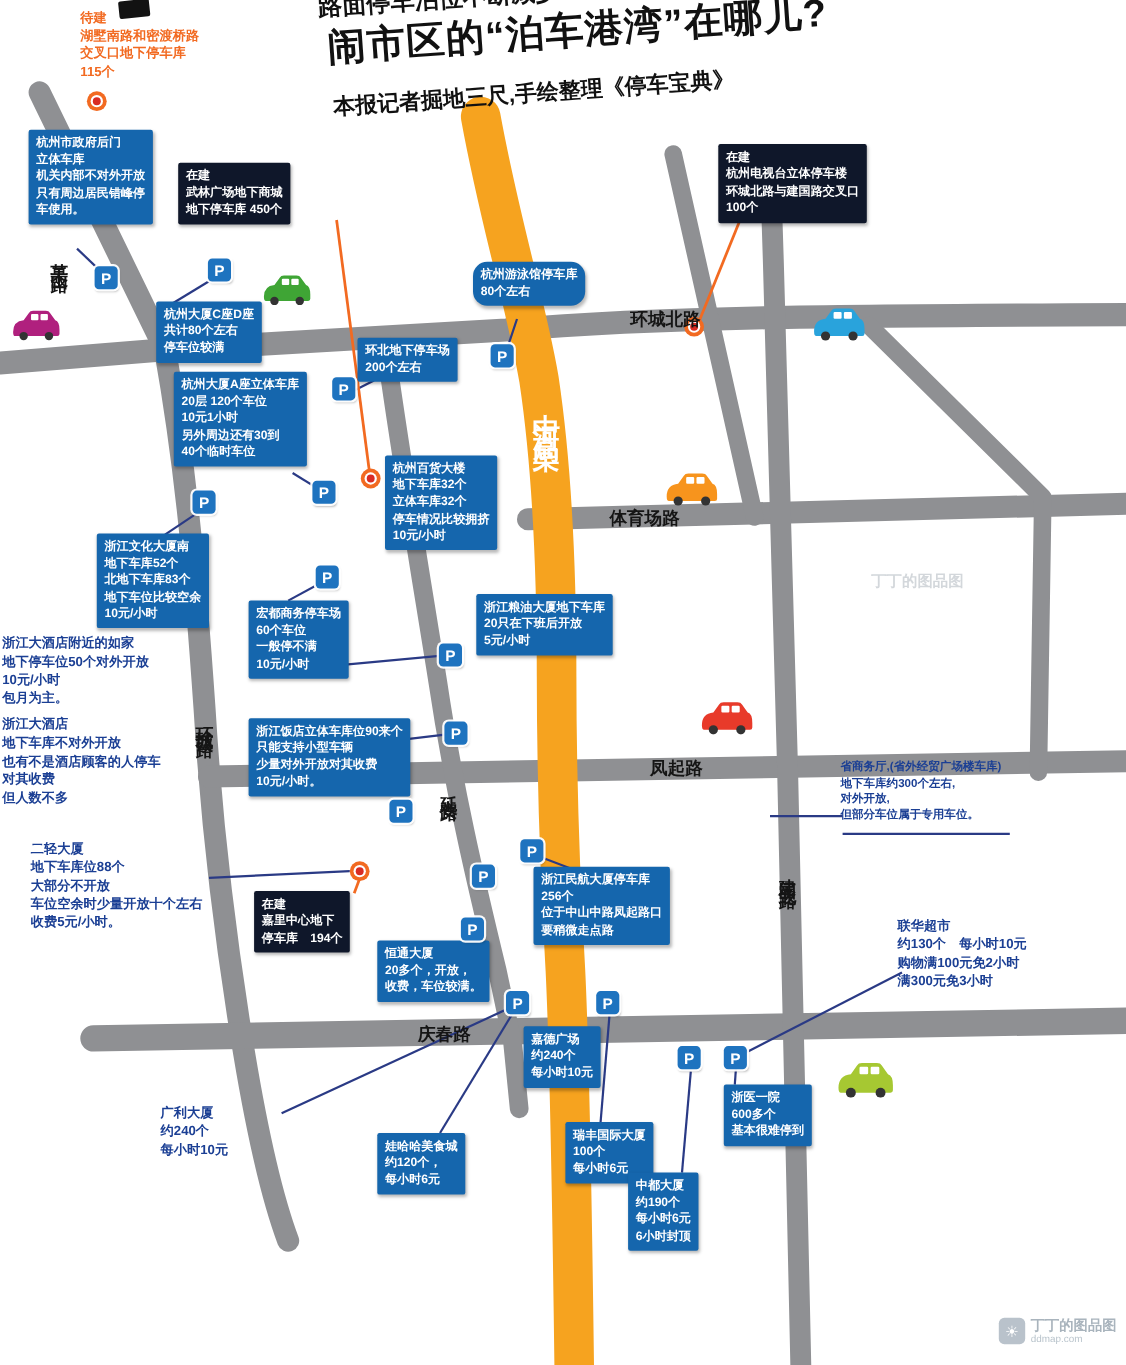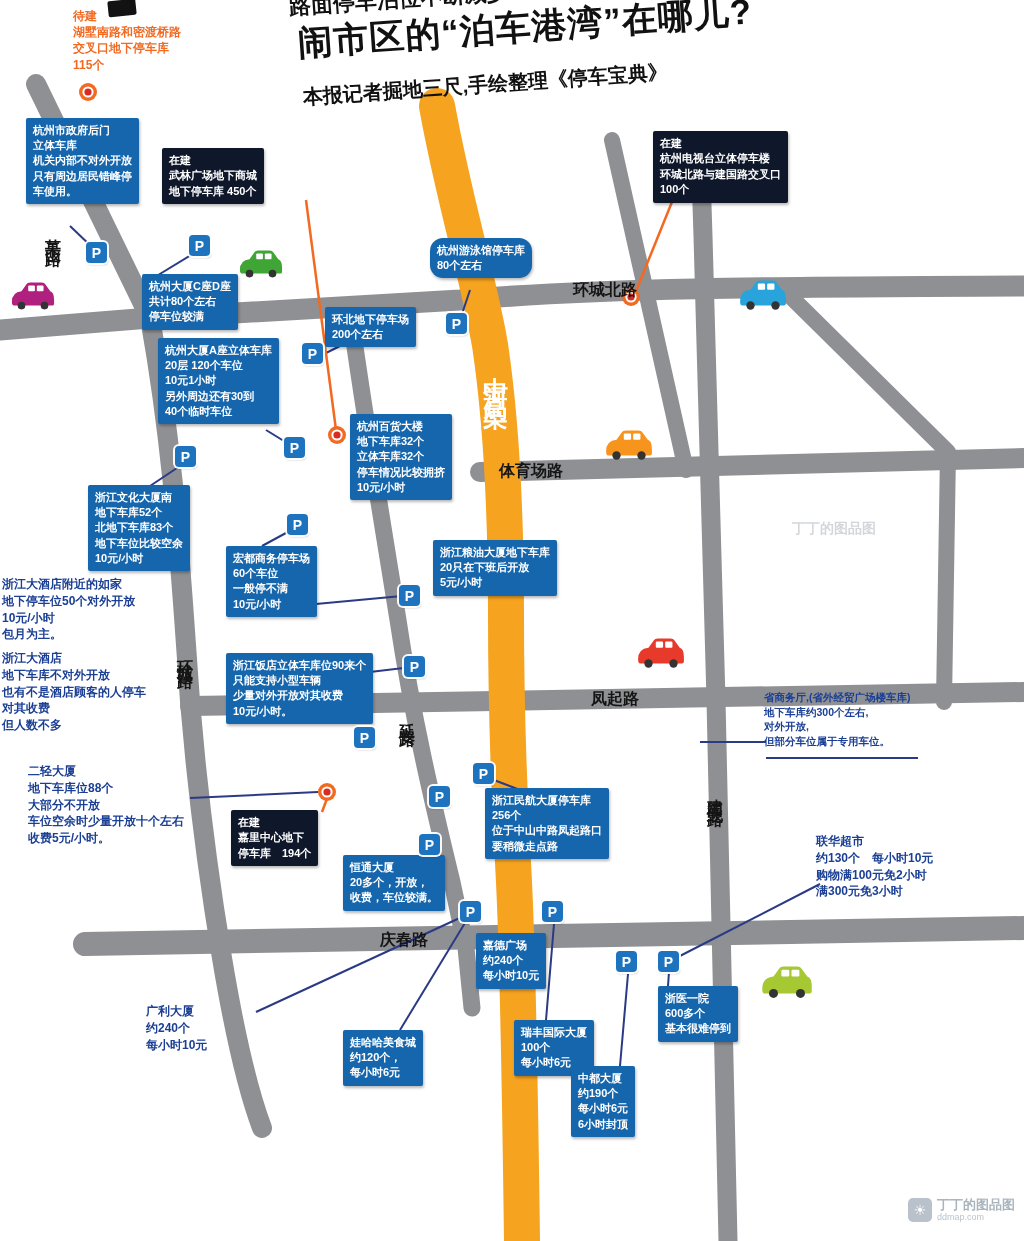--- a/index.html
+++ b/index.html
@@ -104,21 +104,21 @@
   </svg>
 
   <div class="blob" style="left:108px;top:0;width:28px;height:16px;"></div>
   <div class="hdr hdr-cut">路面停车泊位不断减少</div>
   <div class="hdr hdr-title">闹市区的“泊车港湾”在哪儿?</div>
   <div class="hdr hdr-sub">本报记者掘地三尺,手绘整理《停车宝典》</div>
 
   <div class="rlabel vlabel" style="left:42px;top:226px;">莫干山路</div>
   <div class="rlabel" style="left:573px;top:280px;">环城北路</div>
   <div class="rlabel vlabel zh-label" style="left:480px;top:356px;">中河高架</div>
-  <div class="rlabel" style="left:499px;top:461px;text-align:center;">体育场路</div>
+  <div class="rlabel" style="left:554px;top:461px;text-align:center;">体育场路</div>
   <div class="rlabel vlabel" style="left:174px;top:648px;">环城西路</div>
   <div class="rlabel vlabel" style="left:396px;top:710px;">延安路</div>
   <div class="rlabel" style="left:591px;top:689px;">凤起路</div>
   <div class="rlabel vlabel" style="left:704px;top:786px;">建国北路</div>
   <div class="rlabel" style="left:380px;top:930px;">庆春路</div>
 
   <div class="pnote" style="left:73px;top:8px;">待建
 湖墅南路和密渡桥路
 交叉口地下停车库
 115个</div>

